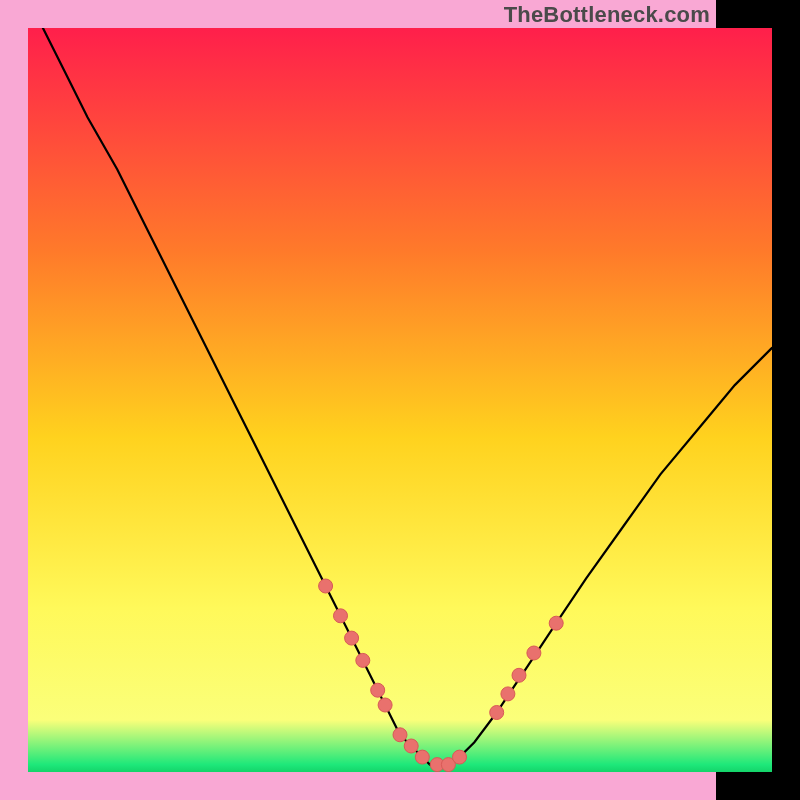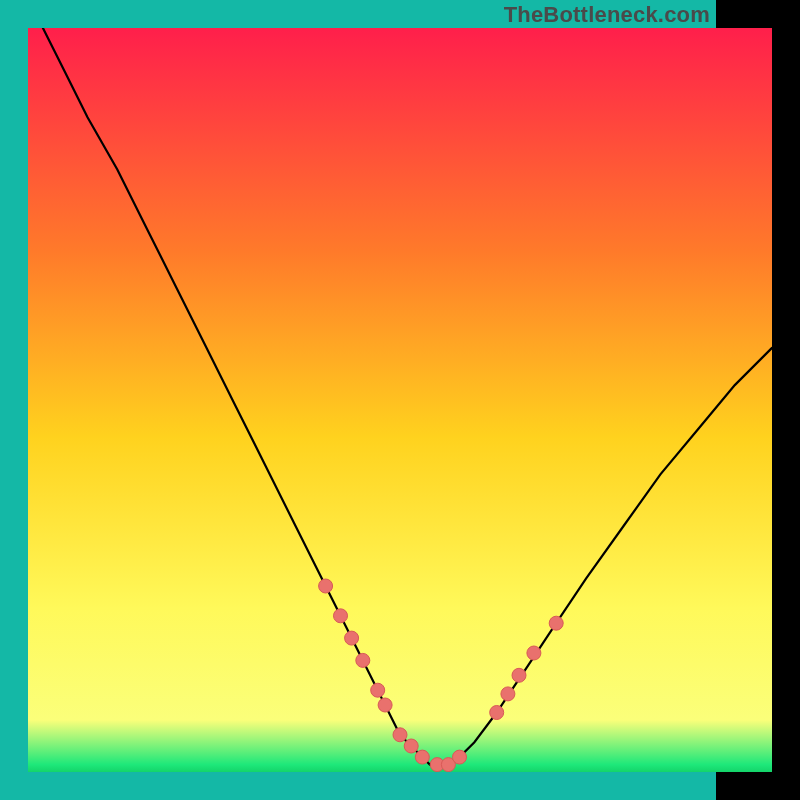--- a/index.html
+++ b/index.html
@@ -8,21 +8,21 @@
     width: 800px;
     height: 800px;
     overflow: hidden;
     background: #000;
     font-family: Arial, Helvetica, sans-serif;
   }
   .stage {
     position: relative;
     width: 716px;
     height: 800px;
-    background: #14b8a6;
+    background: #f9a8d4;
   }
   .plot {
     position: absolute;
     left: 28px;
     top: 28px;
     width: 744px;
     height: 744px;
   }
   .watermark {
     position: absolute;

